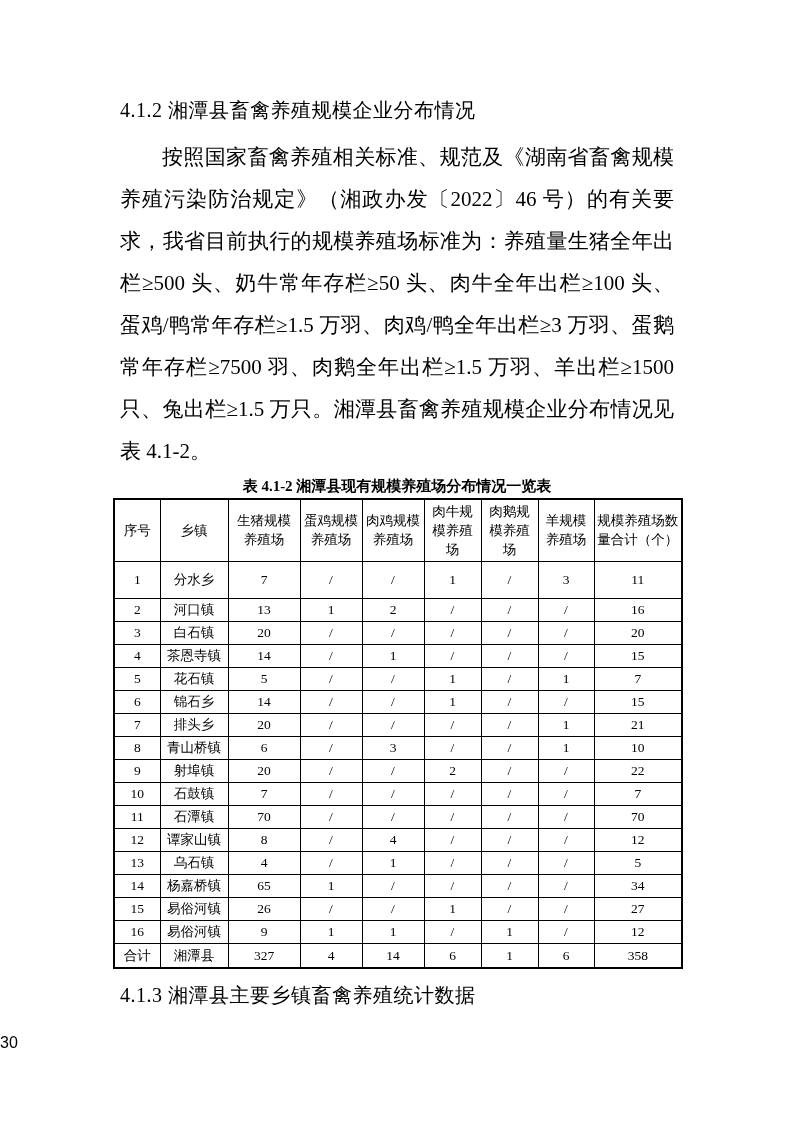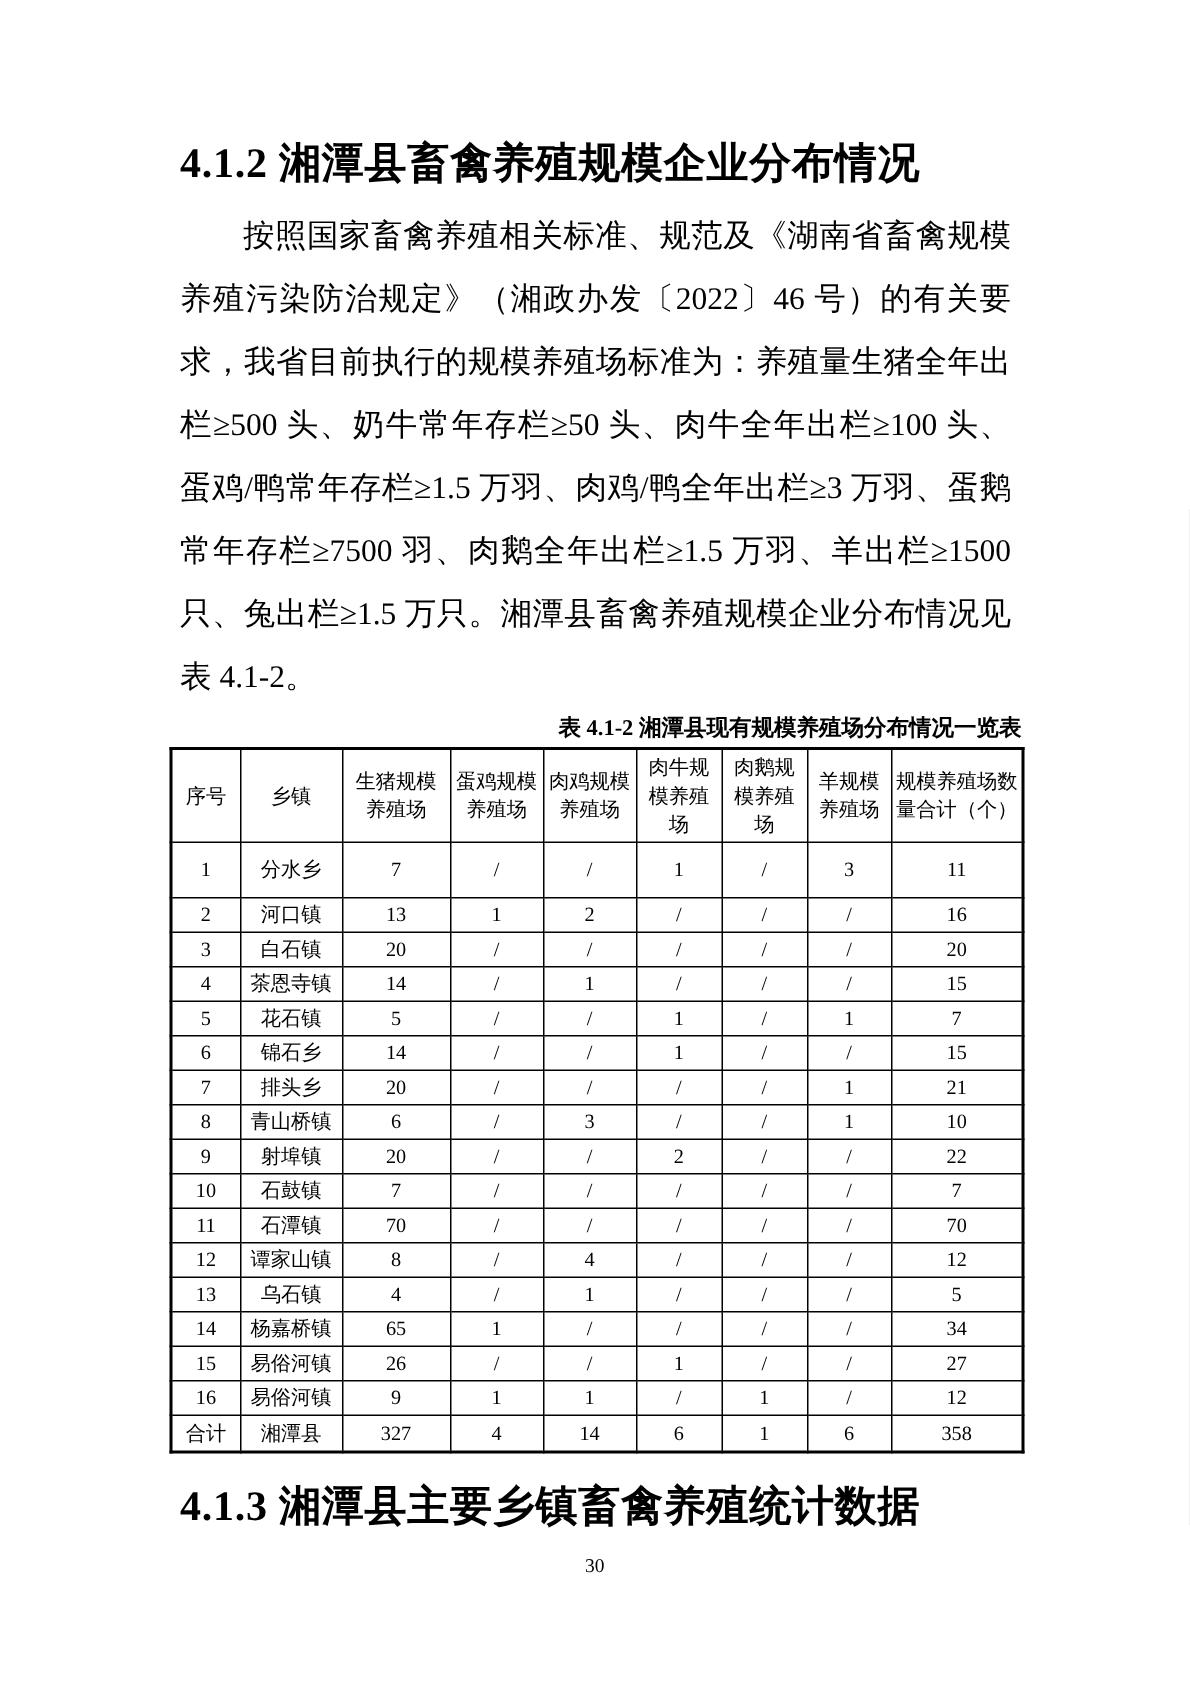--- a/index.html
+++ b/index.html
@@ -14,36 +14,36 @@
     font-family: "Liberation Serif", "DejaVu Serif", serif;
     overflow: hidden;
   }
   .content {
     position: absolute;
     top: 96px;
     left: 120px;
     width: 554px;
   }
   .sec-heading {
-    font-size: 28px;
-    font-weight: bold;
+    font-size: 20px;
+    font-weight: normal;
     line-height: 28px;
     margin-bottom: 12px;
     letter-spacing: 0.5px;
   }
   .body-para {
     font-size: 21px;
     line-height: 42px;
     text-align: justify;
     text-indent: 2em;
     text-justify: inter-ideograph;
   }
   .table-caption {
     margin-top: 4px;
-    text-align: right;
+    text-align: center;
     font-weight: bold;
     font-size: 15px;
     line-height: 20px;
     width: 568px;
     margin-left: -7px;
   }
   table.farm-table {
     margin-left: -7px;
     margin-top: 2px;
     width: 568px;
@@ -67,29 +67,29 @@
   .farm-table tbody tr:last-child { height: 25px; }
   col.c1 { width: 46px; }
   col.c2 { width: 68px; }
   col.c3 { width: 72px; }
   col.c4 { width: 62px; }
   col.c5 { width: 62px; }
   col.c6 { width: 57px; }
   col.c7 { width: 57px; }
   col.c8 { width: 56px; }
   col.c9 { width: 88px; }
-  .sec-heading.second { margin-top: 22px; }
+  .sec-heading.second { margin-top: 12px; }
   .page-number {
     position: absolute;
     bottom: 70px;
     left: 0;
     width: 100%;
-    text-align: center;
-    font-size: 13px;
-    font-family: Liberation Serif, serif;
+    text-align: left;
+    font-size: 16px;
+    font-family: Liberation Sans, sans-serif;
   }
 </style>
 </head>
 <body>
 
 <div class="page">
   <div class="content">
 
     <h2 class="sec-heading">4.1.2 湘潭县畜禽养殖规模企业分布情况</h2>
 

